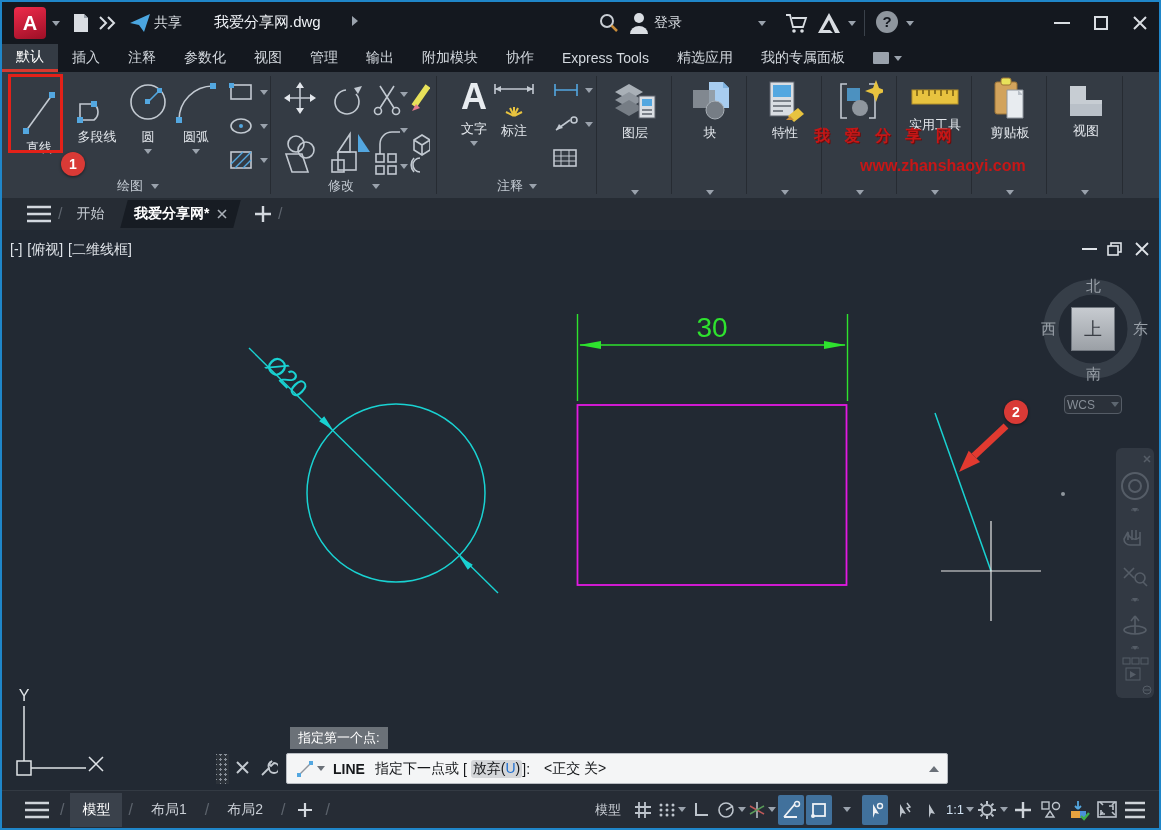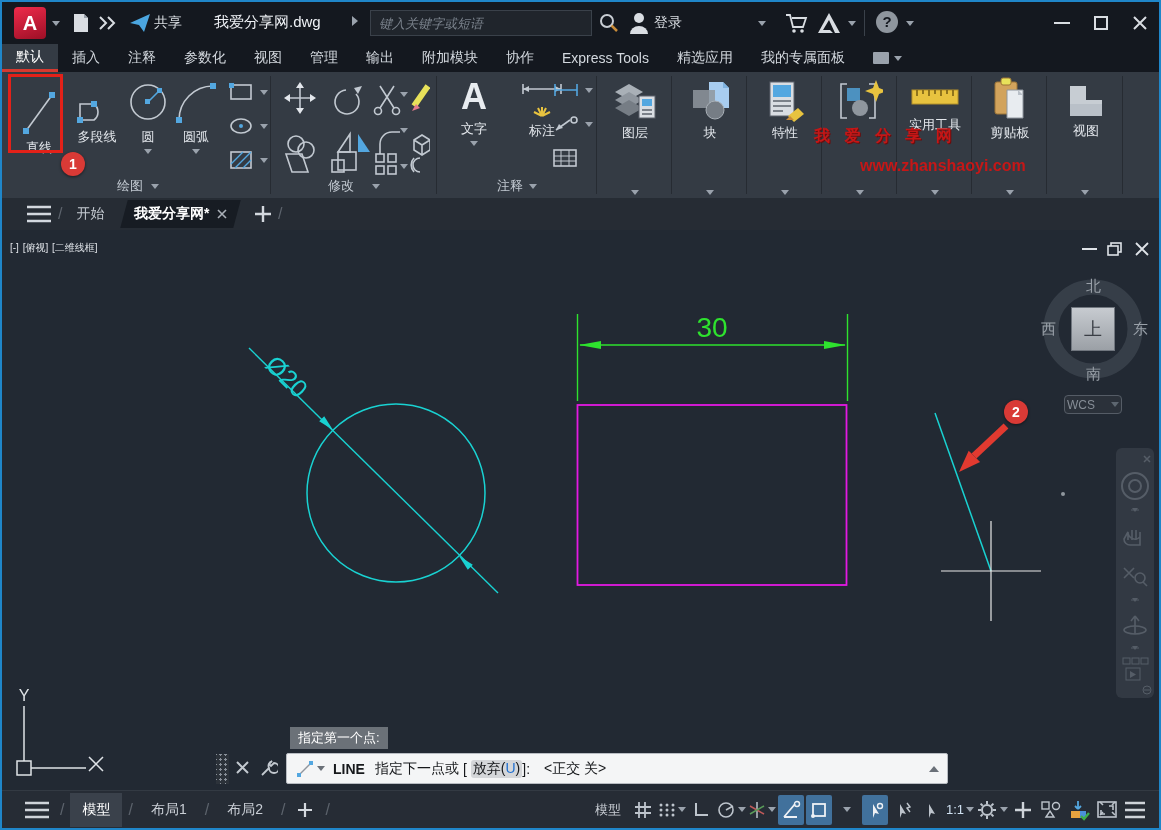--- a/index.html
+++ b/index.html
@@ -42,21 +42,21 @@
        text-shadow:1px 1px 0 #6b0d0d;z-index:40;}
   #wm2{left:812px;top:155px;color:#c51717;font-weight:bold;font-size:16px;z-index:40;margin-left:46px;}
   
   #filetabs{left:0;top:196px;width:100%;height:32px;background:#262c34;color:#c3c9d0;}
   .slash{color:#5c636c;font-size:16px;margin:0 6px;}
   #activedoc{background:#171c23;color:#fff;font-weight:bold;font-size:14px;
      padding:5px 10px;transform:skewX(-15deg);}
   #activedoc>*{transform:skewX(15deg);}
   
   #canvas{left:0;top:228px;width:1157px;height:560px;background:#222933;}
-  #vplabel{left:8px;top:11px;color:#dfe3e8;font-size:10px;}
+  #vplabel{left:8px;top:11px;color:#dfe3e8;font-size:14px;}
   .vpseg{margin-right:1px;}
   
   .vc-dir{position:absolute;color:#9aa1a9;font-size:15px;}
   #vcsquare{left:1069px;top:305px;width:44px;height:44px;
     background:linear-gradient(180deg,#c7cbd0,#9ba0a6);border:1px solid #70767e;
     color:#3a3e45;font-size:18px;display:flex;align-items:center;justify-content:center;}
   #wcsbtn{left:1062px;top:393px;width:58px;height:19px;border-radius:4px;background:#2b313a;
     border:1px solid #555c66;color:#868d96;font-size:12px;display:flex;
     align-items:center;justify-content:center;gap:16px;}
   
@@ -103,21 +103,20 @@
     <svg class="abs" style="left:96px;top:13px" width="20" height="16">
       <path d="M2 2 l6 6 -6 6 M10 2 l6 6 -6 6" stroke="#d9dde2" stroke-width="2" fill="none"></path>
     </svg>
     <svg class="abs" style="left:126px;top:9px" width="24" height="24">
       <path d="M2 12 L22 3 L16 21 L11 14 Z" fill="#4ba6e0"></path>
         <path d="M11 14 L22 3 L13 12 Z" fill="#2e7fb8"></path>
     </svg>
     <span class="abs tbtxt" style="left:152px;top:12px">共享</span>
     <span class="abs" id="doctitle" style="left:212px;top:11px">我爱分享网.dwg</span>
     <span class="abs" style="left:350px;top:14px;width:0;height:0;border-top:5px solid transparent;border-bottom:5px solid transparent;border-left:6px solid #9aa2ac"></span>
-    <div class="abs" id="searchbox">键入关键字或短语</div>
     <svg class="abs" style="left:596px;top:10px" width="22" height="22">
       <circle cx="9" cy="9" r="6" stroke="#c9ced4" stroke-width="2" fill="none"></circle>
       <line x1="13.5" y1="13.5" x2="19" y2="19" stroke="#c98c3a" stroke-width="2.5"></line>
     </svg>
     <svg class="abs" style="left:626px;top:9px" width="22" height="24">
       <circle cx="11" cy="7" r="5" fill="#d9dde2"></circle>
         <path d="M2 23 a9 8 0 0 1 18 0 z" fill="#d9dde2"></path>
     </svg>
     <span class="abs tbtxt" style="left:652px;top:12px">登录</span>
     <span class="abs car" style="left:756px;top:19px"></span>
@@ -286,21 +285,21 @@
       </div>
     </div>
     <div class="rsep" style="left:434px"></div>
 
     <div class="rpanel" style="left:436px;width:158px">
       <div class="bigbtn" style="left:14px;top:2px;width:44px">
         <div style="color:#e8ecf0;font-size:36px;font-weight:bold;line-height:46px">A</div>
         <div class="blabel">文字</div>
         <span class="car" style="margin-top:3px"></span>
       </div>
-      <div class="bigbtn" style="left:80px;top:4px;width:48px">
+      <div class="bigbtn" style="left:52px;top:4px;width:48px">
         <svg width="46" height="46">
             <path d="M4 8 v10 M42 8 v10 M4 13 h38" class="ic-s"></path>
             <path d="M4 13 l6 -3 v6 z M42 13 l-6 -3 v6 z" fill="#c2c9d1"></path>
           <path d="M23 40 l-4 -8 M23 40 l4 -8 M23 40 v-9 M23 40 l-8 -4 M23 40 l8 -4" stroke="#e8c33f" stroke-width="2" fill="none"></path>
           </svg>
         <div class="blabel">标注</div>
       </div>
       <div class="abs row" style="left:114px;top:10px;gap:5px">
         <svg width="28" height="16">
             <path d="M3 2 v12 M25 2 v12 M3 8 h22" stroke="#53a7e0" stroke-width="1.6"></path>

